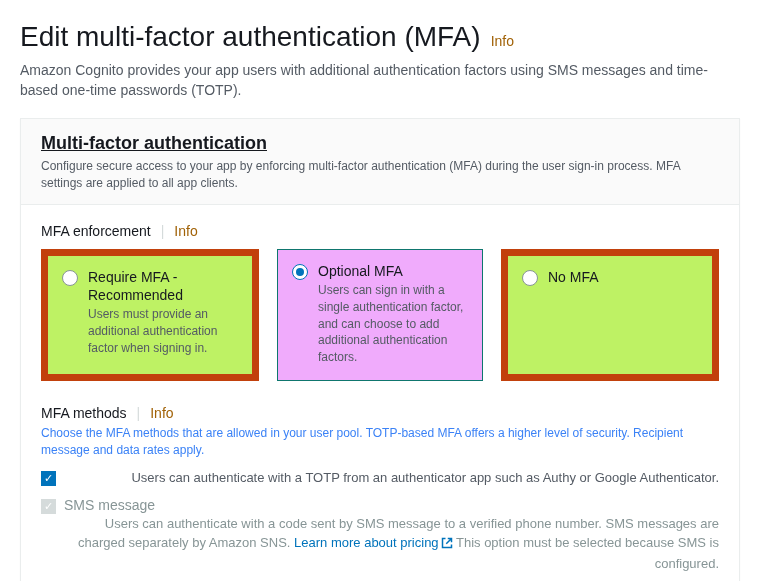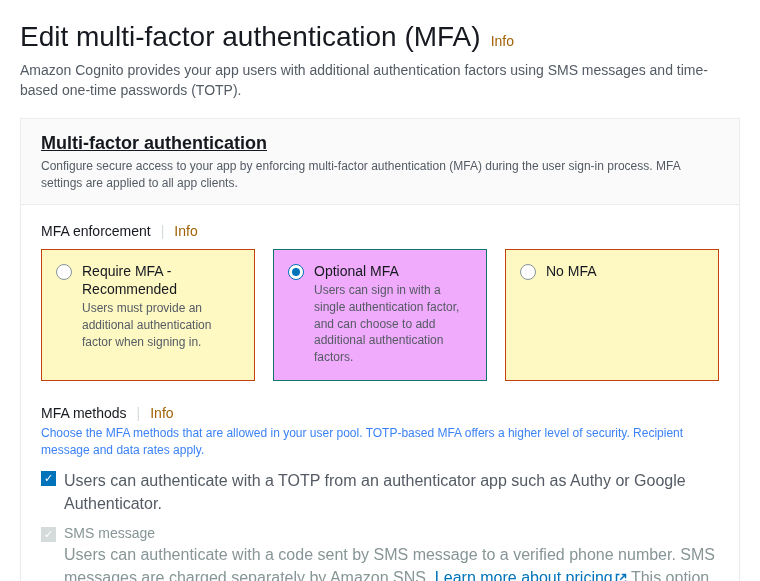--- a/index.html
+++ b/index.html
@@ -68,27 +68,27 @@
   .section-label .divider {
     color: #d5dbdb;
   }
   .tiles {
     display: flex;
     gap: 18px;
     margin-bottom: 24px;
   }
   .tile {
     flex: 1;
-    border: 1px solid #c2410c;
+    border: 7px solid #c2410c;
     padding: 12px 14px 14px 14px;
     cursor: pointer;
     display: flex;
     gap: 10px;
     align-items: flex-start;
-    background: #fef9c3;
+    background: #bef264;
   }
   .tile.selected {
     border: 1px solid #0f766e;
     background: #f0abfc;
   }
   .tile .radio {
     flex-shrink: 0;
     width: 16px;
     height: 16px;
     border: 1px solid #879596;
@@ -157,23 +157,24 @@
     color: #fff;
     cursor: default;
   }
   .check-content { flex: 1; }
   .check-title {
     font-size: 14px;
     margin: 0 0 2px 0;
   }
   .check-title.disabled { color: #879596; }
   .check-desc {
-    font-size: 16px;
+    font-size: 13px;
     color: #545b64;
     line-height: 1.45;
+    text-align: right;
   }
   .check-desc.disabled { color: #879596; }
   .inline-link {
     color: #0073bb;
     text-decoration: none;
     cursor: pointer;
   }
   .ext-icon {
     display: inline-block;
     vertical-align: -2px;

